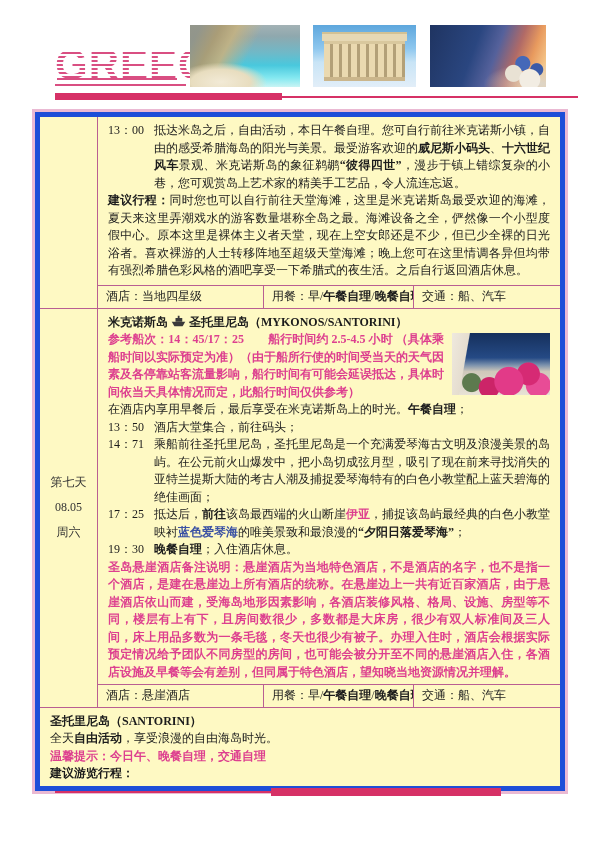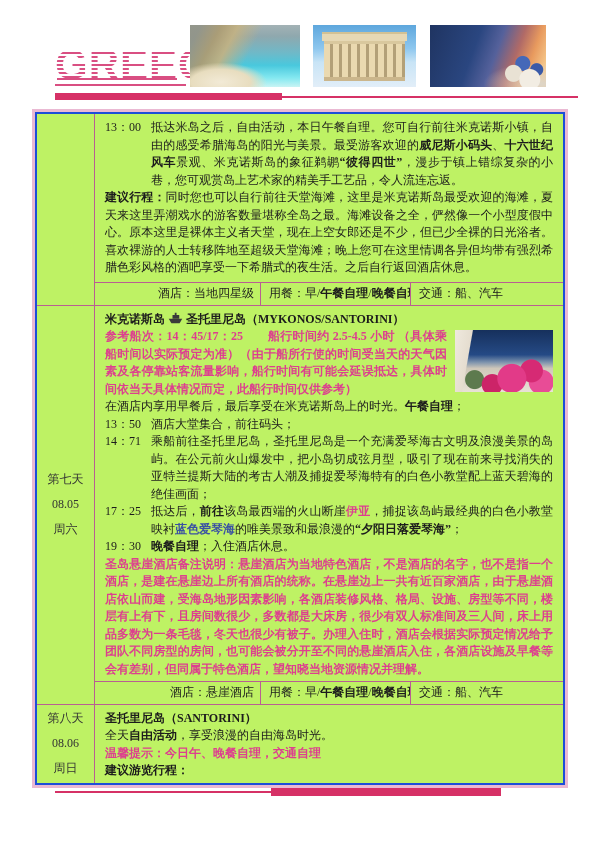--- a/index.html
+++ b/index.html
@@ -51,22 +51,22 @@
       radial-gradient(circle at 80% 62%, #4468b8 0 7px, rgba(68,104,184,0) 8px),
       radial-gradient(circle at 92% 72%, #3a5aa8 0 6px, rgba(58,90,168,0) 7px),
       radial-gradient(ellipse 70% 50% at 95% 95%, #ddd5c8 0%, rgba(221,213,200,0) 70%),
       linear-gradient(110deg, #1f3461 0%, #2a4680 38%, #55619b 55%, #b06a67 70%, #e89a5e 82%, #f6c98c 94%);
   }
 
   
   *{box-sizing:border-box;}
   .itable{
     position:absolute;left:35px;top:112px;width:530px;
-    border:2px solid #1d4ed8;outline:3px solid #eab9d3;
-    background:#bef264;font-size:12px;line-height:1.46;
+    border:5px solid #1d4ed8;outline:3px solid #eab9d3;
+    background:#fef9c3;font-size:12px;line-height:1.46;
   }
   .t-row{display:flex;border-bottom:1px solid #b95f92;}
   .t-row:last-child{border-bottom:none;}
   .day-cell{
     width:58px;flex:none;border-right:1px solid #b95f92;
     display:flex;flex-direction:column;justify-content:center;align-items:center;
     color:#333;font-size:12px;line-height:2.1;text-align:center;
   }
   .content-cell{flex:1;display:flex;flex-direction:column;min-width:0;}
   .content-body{padding:5px 10px 3px 10px;flex:1;text-align:justify;}
@@ -88,21 +88,21 @@
       radial-gradient(circle at 78% 66%, #d62a74 0 11px, rgba(214,42,116,0) 12px),
       radial-gradient(circle at 88% 84%, #e84c96 0 12px, rgba(232,76,150,0) 13px),
       radial-gradient(circle at 38% 88%, #cc2468 0 10px, rgba(204,36,104,0) 11px),
       radial-gradient(circle at 20% 80%, #5d7a4e 0 9px, rgba(93,122,78,0) 10px),
       linear-gradient(100deg, #efe9de 0%, #e5ddcf 16%, rgba(229,221,207,0) 17%),
       linear-gradient(to bottom, #16305c 0%, #254a85 40%, #7d93ad 52%, #cfc8ba 62%, #e8e2d6 100%);
   }
 
   .info-row{display:flex;border-top:1px solid #b95f92;}
   .info-cell{padding:2px 6px 2px 8px;white-space:nowrap;overflow:hidden;}
-  .info-c1{width:166px;border-right:1px solid #b95f92;text-align:right;}
+  .info-c1{width:166px;border-right:1px solid #b95f92;}
   .info-c2{width:150px;border-right:1px solid #b95f92;}
   .info-c3{flex:1;}
 
   .row1-body{min-height:168px;}
   .row3-body{min-height:66px;}
 
   .ferry-icon-svg{display:inline-block;width:15px;height:12px;vertical-align:-1px;margin:0 3px;}
 
   
   .ftr-thin{left:55px;top:791px;width:216px;height:2px;background:#d63166;}
@@ -177,25 +177,20 @@
       </div>
       <div class="info-row">
         <div class="info-cell info-c1">酒店：悬崖酒店</div>
         <div class="info-cell info-c2"><span>用餐：早/</span><span class="b">午餐自理</span><span>/</span><span class="b">晚餐自理</span></div>
         <div class="info-cell info-c3">交通：船、汽车</div>
       </div>
     </div>
   </div>
 
   <div class="t-row">
-    <div class="day-cell">
-      <span>第八天</span>
-      <span>08.06</span>
-      <span>周日</span>
-    </div>
     <div class="content-cell">
       <div class="content-body row3-body">
         <p class="b">圣托里尼岛（SANTORINI）</p>
         <p><span>全天</span><span class="b">自由活动</span><span>，享受浪漫的自由海岛时光。</span></p>
         <p class="pink">温馨提示：今日午、晚餐自理，交通自理</p>
         <p class="b">建议游览行程：</p>
       </div>
     </div>
   </div>
 

